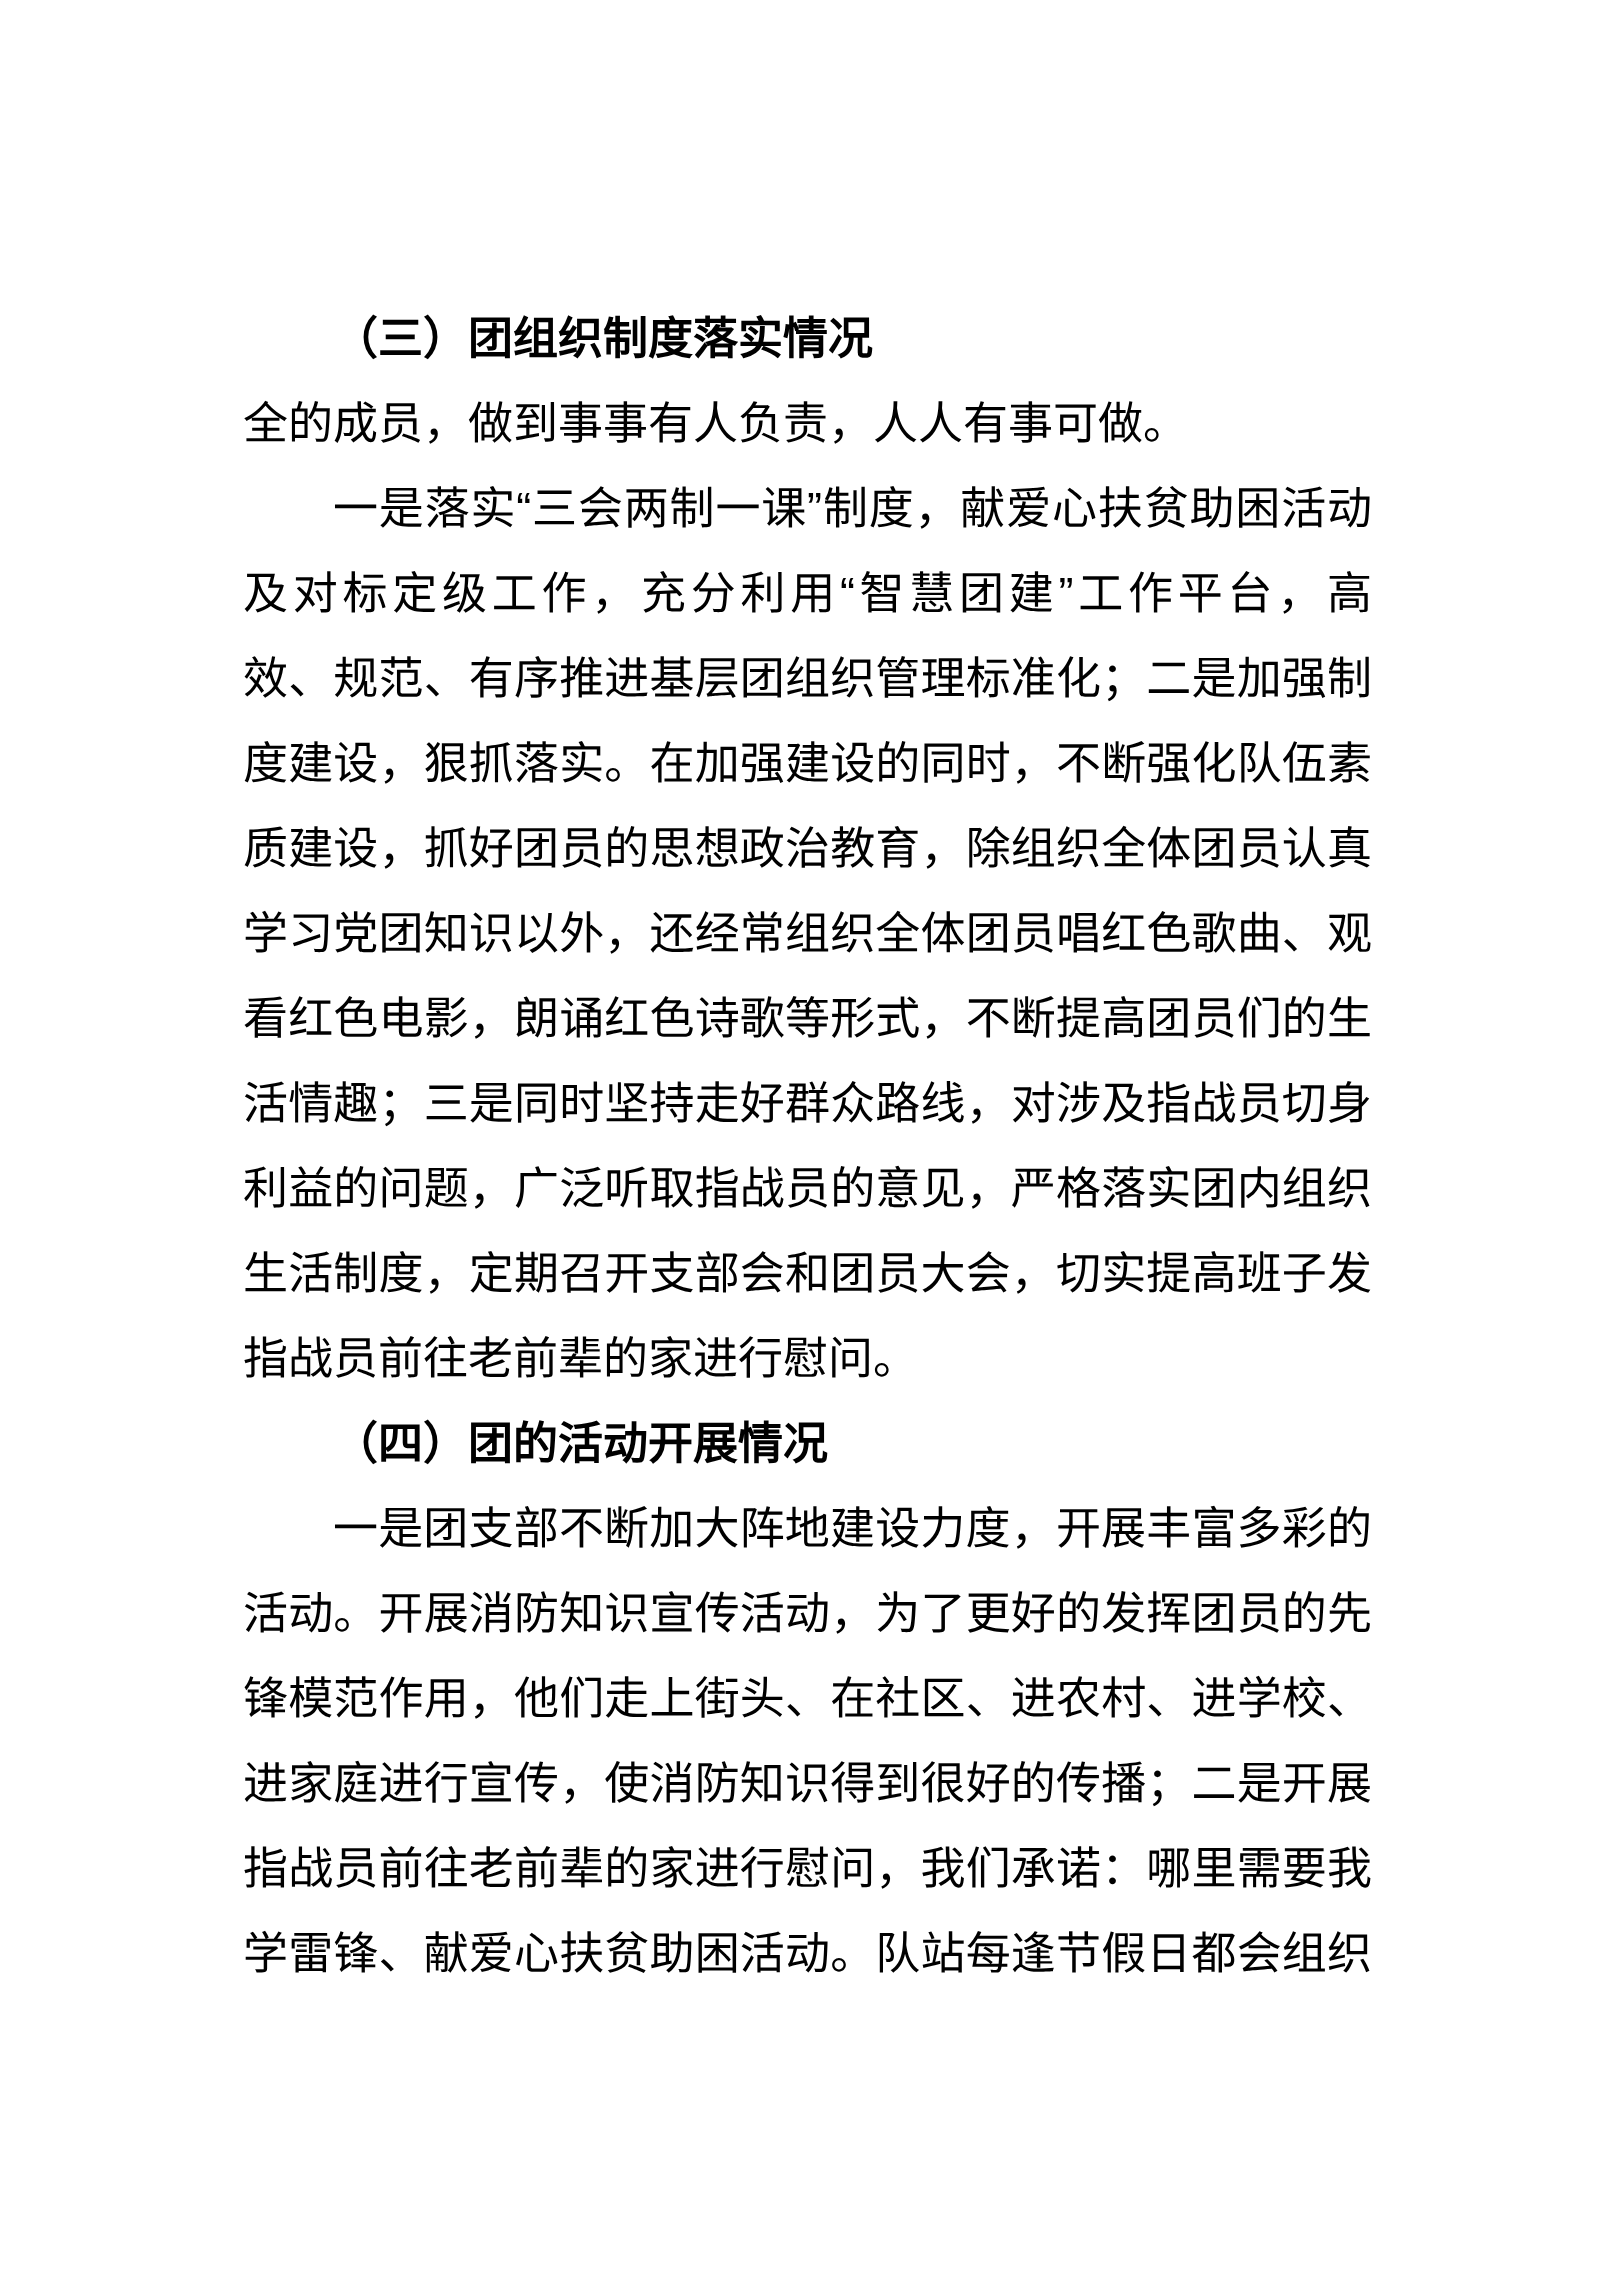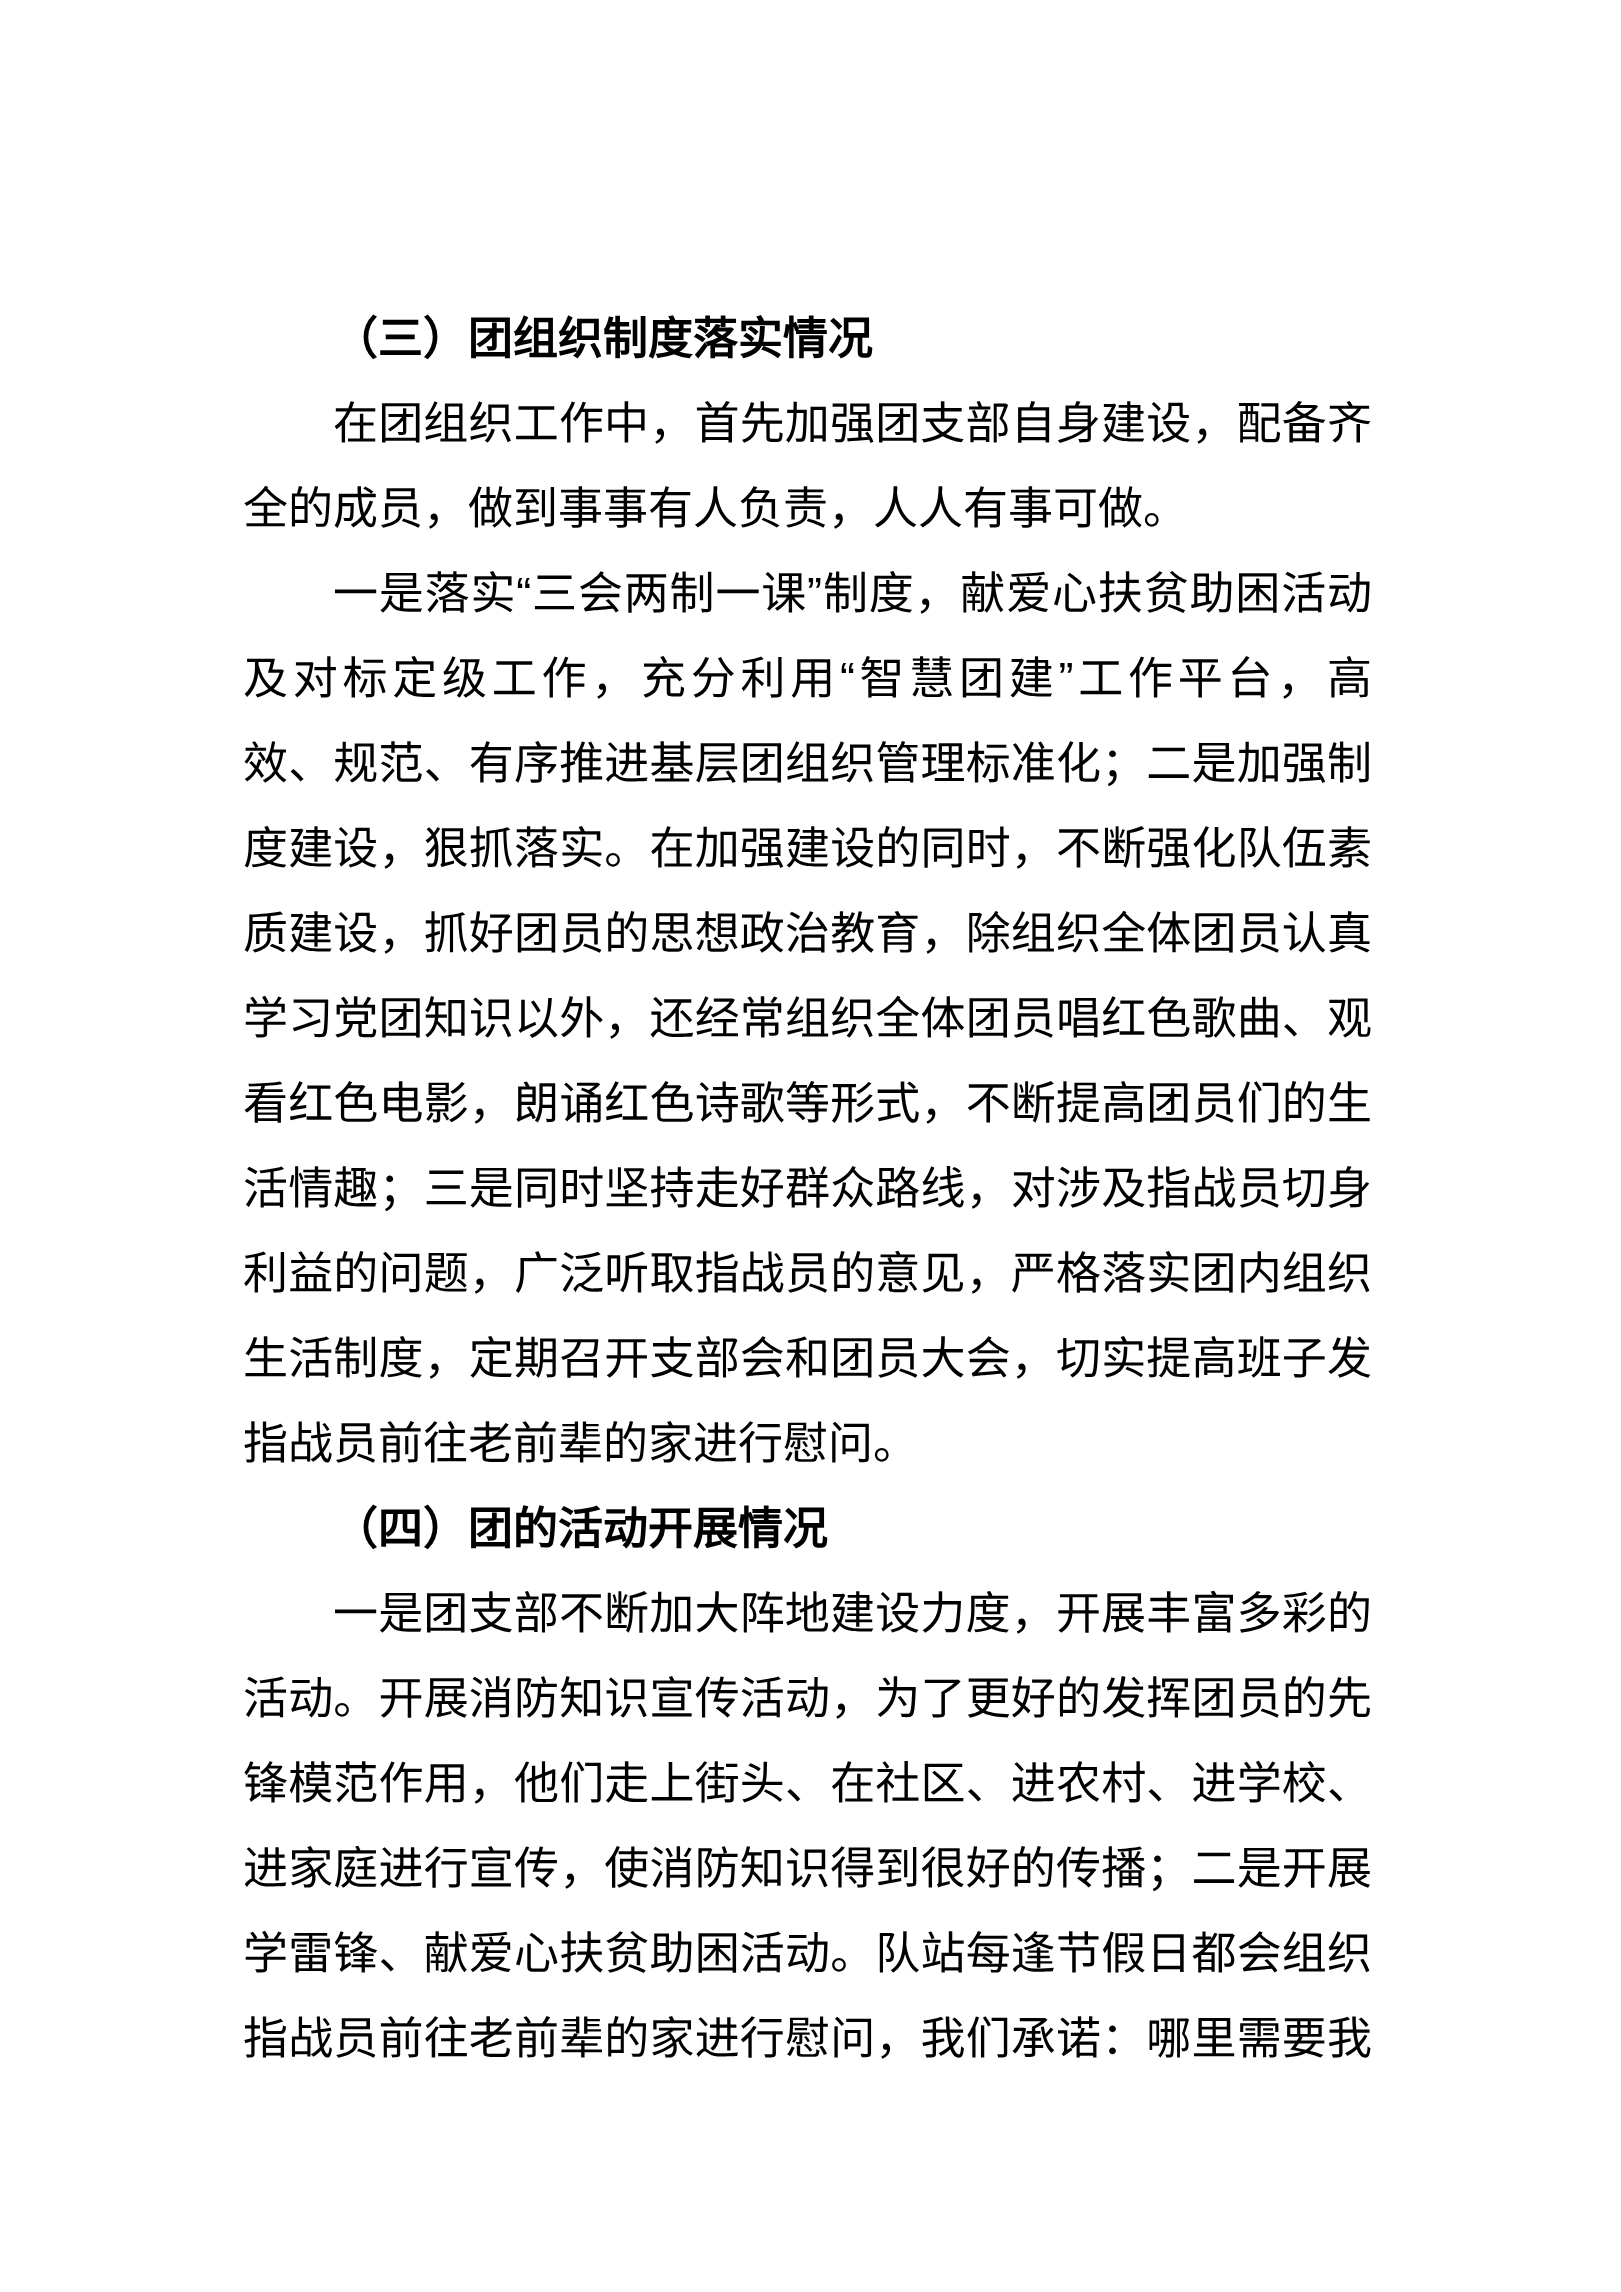--- a/index.html
+++ b/index.html
@@ -52,35 +52,34 @@
     text-align-last: left;
     -moz-text-align-last: left;
   }
 </style>
 </head>
 <body>
 
 <div class="doc-page">
   <div class="text-block" id="text-block">
       <div class="line heading indent">（三）团组织制度落实情况</div>
-      <div class="line indent">在团组织工作中，首先加强团支部自身建设，配备齐</div>
       <div class="line end">全的成员，做到事事有人负责，人人有事可做。</div>
       <div class="line indent">一是落实“三会两制一课”制度，献爱心扶贫助困活动</div>
       <div class="line">及对标定级工作，充分利用“智慧团建”工作平台，高</div>
       <div class="line">效、规范、有序推进基层团组织管理标准化；二是加强制</div>
       <div class="line">度建设，狠抓落实。在加强建设的同时，不断强化队伍素</div>
       <div class="line">质建设，抓好团员的思想政治教育，除组织全体团员认真</div>
       <div class="line">学习党团知识以外，还经常组织全体团员唱红色歌曲、观</div>
       <div class="line">看红色电影，朗诵红色诗歌等形式，不断提高团员们的生</div>
       <div class="line">活情趣；三是同时坚持走好群众路线，对涉及指战员切身</div>
       <div class="line">利益的问题，广泛听取指战员的意见，严格落实团内组织</div>
       <div class="line">生活制度，定期召开支部会和团员大会，切实提高班子发</div>
       <div class="line end">指战员前往老前辈的家进行慰问。</div>
       <div class="line heading indent">（四）团的活动开展情况</div>
       <div class="line indent">一是团支部不断加大阵地建设力度，开展丰富多彩的</div>
       <div class="line">活动。开展消防知识宣传活动，为了更好的发挥团员的先</div>
       <div class="line">锋模范作用，他们走上街头、在社区、进农村、进学校、</div>
       <div class="line">进家庭进行宣传，使消防知识得到很好的传播；二是开展</div>
+      <div class="line">指战员前往老前辈的家进行慰问，我们承诺：哪里需要我</div>
       <div class="line">学雷锋、献爱心扶贫助困活动。队站每逢节假日都会组织</div>
-      <div class="line">指战员前往老前辈的家进行慰问，我们承诺：哪里需要我</div>
     </div>
 </div>
 
 
 </body></html>

